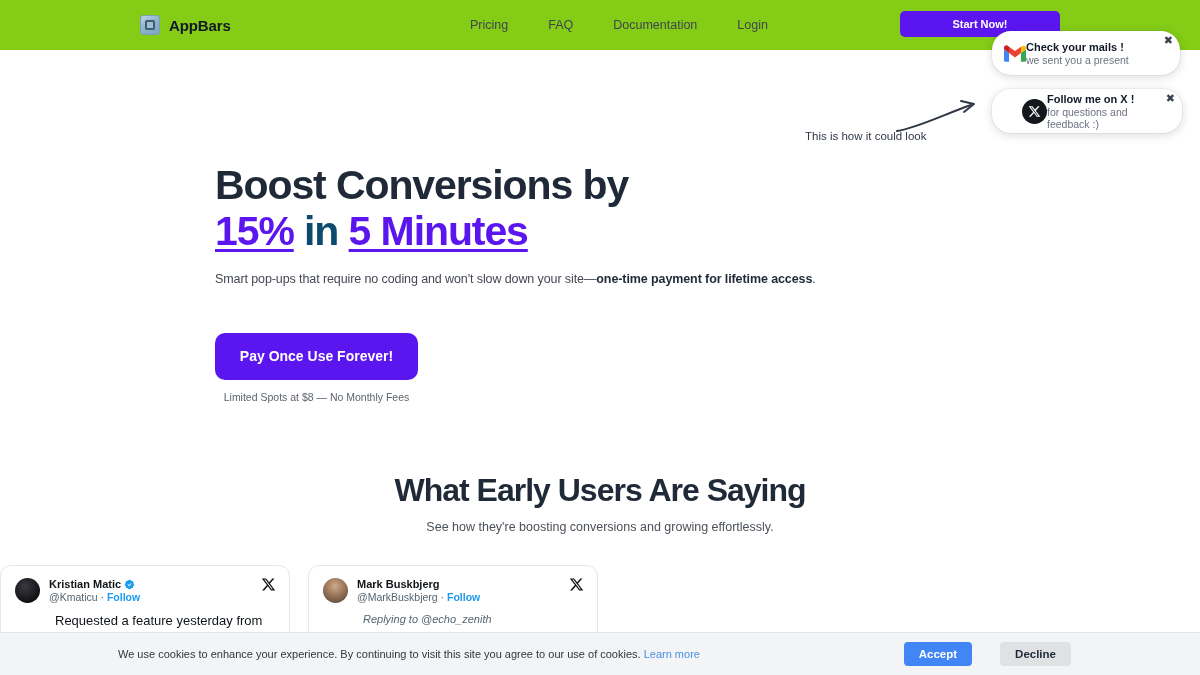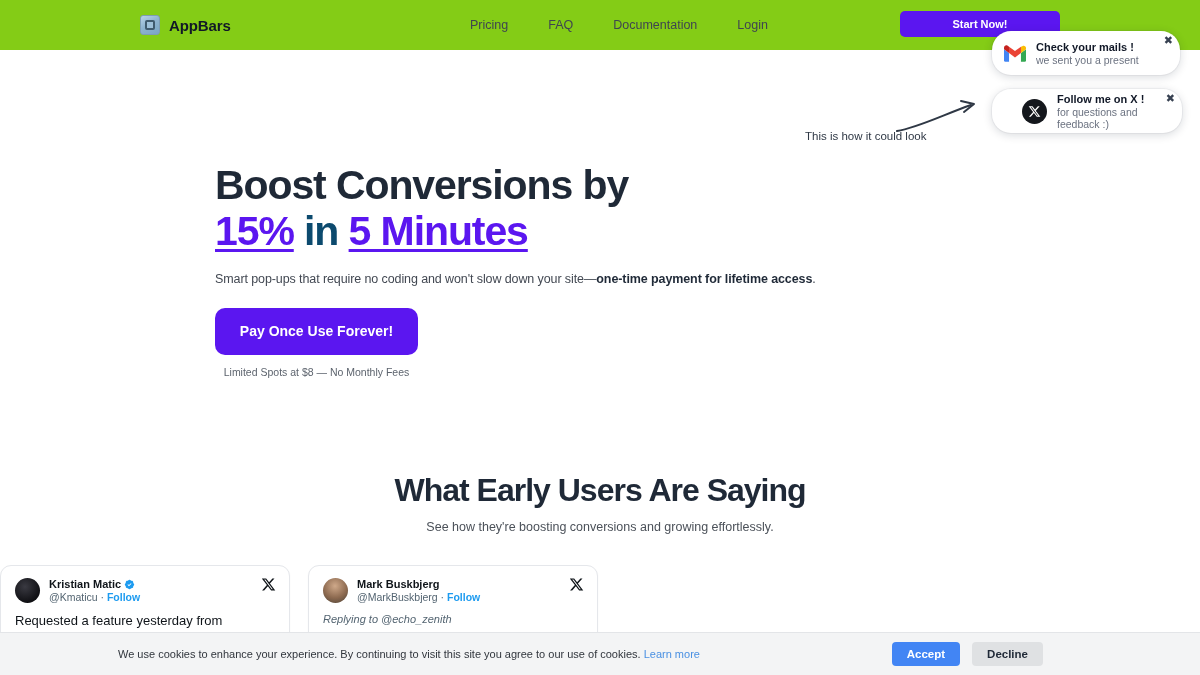--- a/index.html
+++ b/index.html
@@ -40,21 +40,21 @@
     font-size:11px; font-weight:bold;
     font-family:"Liberation Sans", sans-serif;
     cursor:pointer;
     display:flex; align-items:center; justify-content:center;
   }
 
   
   .popup {
     position:absolute; background:#fff; border-radius:19px;
     box-shadow:0 2px 10px rgba(15,23,42,.16), 0 0 0 1px rgba(15,23,42,.04);
-    display:flex; align-items:center; gap:10px;
+    display:flex; align-items:center; gap:0;
     padding:9px 12px;
   }
   .popup-1 { left:992px; top:31px; width:188px; height:44px; }
   .popup-2 { left:992px; top:89px; width:190px; height:44px;padding-left:30px; }
   .popup-texts { display:flex; flex-direction:column; gap:1px; }
   .popup-title { font-size:11px; font-weight:bold; color:#111827; }
   .popup-sub { font-size:10.5px; color:#6b7280; }
   .popup-close {
     position:absolute; right:7px; top:4px;
     font-size:11px; color:#374151; background:none; border:none;
@@ -80,21 +80,21 @@
     font-size:41px; font-weight:bold; color:#1f2937;
     line-height:1.12; letter-spacing:-1.1px;
   }
   .hero-h1 .accent { color:#0c4a6e; }
   .hero-h1 .accent-u { color:#5b16f0; text-decoration:underline; text-underline-offset:4px; text-decoration-thickness:3px; }
   .hero-sub {
     margin-top:17px; font-size:12.5px; color:#424852; letter-spacing:-0.1px;
   }
   .hero-sub b { color:#1f2937; font-weight:bold; }
   .hero-cta {
-    margin-top:22px; width:203px; height:47px; border-radius:10px;
+    margin-top:47px; width:203px; height:47px; border-radius:10px;
     background:#5b16f0; color:#fff; border:none;
     font-size:14px; font-weight:bold;
     font-family:"Liberation Sans", sans-serif; cursor:pointer;
     display:flex; align-items:center; justify-content:center;
   }
   .hero-note {
     margin-top:11px; width:203px; text-align:center;
     font-size:10.5px; color:#5d646e;
   }
 
@@ -119,32 +119,32 @@
   .card-head { display:flex; align-items:center; gap:9px; }
   .avatar { width:25px; height:25px; border-radius:50%; flex:0 0 auto; }
   .avatar-1 { background:radial-gradient(circle at 40% 35%, #3a3a42 0%, #101014 70%); }
   .avatar-2 { background:radial-gradient(circle at 45% 30%, #c8a municipal) ; }
   .avatar-2 { background:radial-gradient(circle at 48% 32%, #cfa98a 0%, #8d6a50 55%, #4a4035 100%); }
   .card-names { display:flex; flex-direction:column; gap:1px; }
   .card-name { font-size:11px; font-weight:bold; color:#0f1419; display:flex; align-items:center; gap:3px; }
   .card-handle { font-size:10.5px; color:#536471; }
   .card-handle .follow { color:#1d9bf0; font-weight:bold; }
   .card-x { position:absolute; right:13px; top:11px; }
-  .card-body { margin-top:9px; font-size:13px; color:#0f1419; line-height:1.35; }
+  .card-body { margin-top:9px; font-size:13px; color:#0f1419; line-height:1.35;margin-left:40px; }
   .card-body.small { font-size:11px; color:#536471;font-style:italic; }
 
   
   .cookie {
     position:absolute; left:0; bottom:0; width:1200px; height:43px;
     background:#f3f4f5; border-top:1px solid #e3e5e8;
     display:flex; align-items:center;
   }
   .cookie-text { position:absolute; left:118px; font-size:11px; color:#31363d; }
   .cookie-text a { color:#4a90e2; text-decoration:none; }
-  .cookie-actions { position:absolute; right:157px; display:flex; gap:12px; }
+  .cookie-actions { position:absolute; right:129px; display:flex; gap:28px; }
   .btn-accept {
     background:#4285f4; color:#fff; border:none; border-radius:4px;
     padding:6px 15px; font-size:11.5px; font-weight:bold; cursor:pointer;
     font-family:"Liberation Sans", sans-serif;
   }
   .btn-decline {
     background:#dfe1e3; color:#1f2937; border:none; border-radius:4px;
     padding:6px 15px; font-size:11.5px; font-weight:bold; cursor:pointer;
     font-family:"Liberation Sans", sans-serif;
   }

